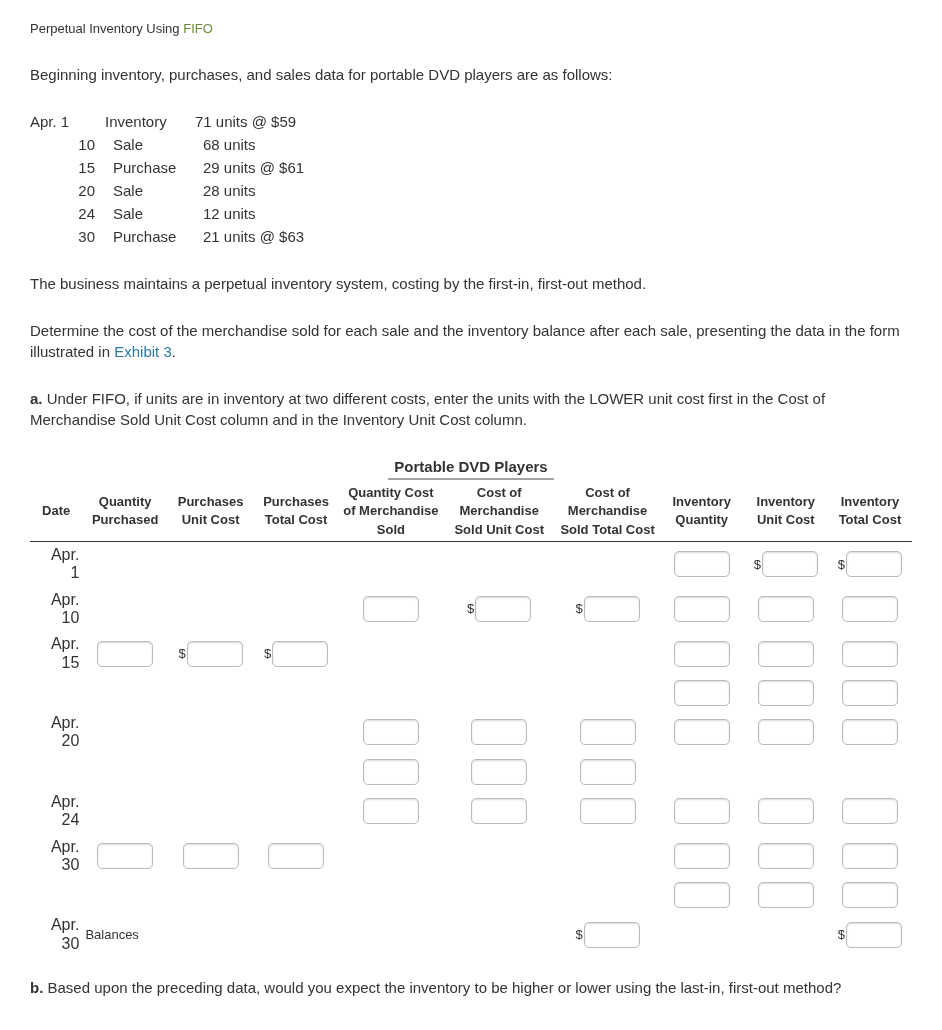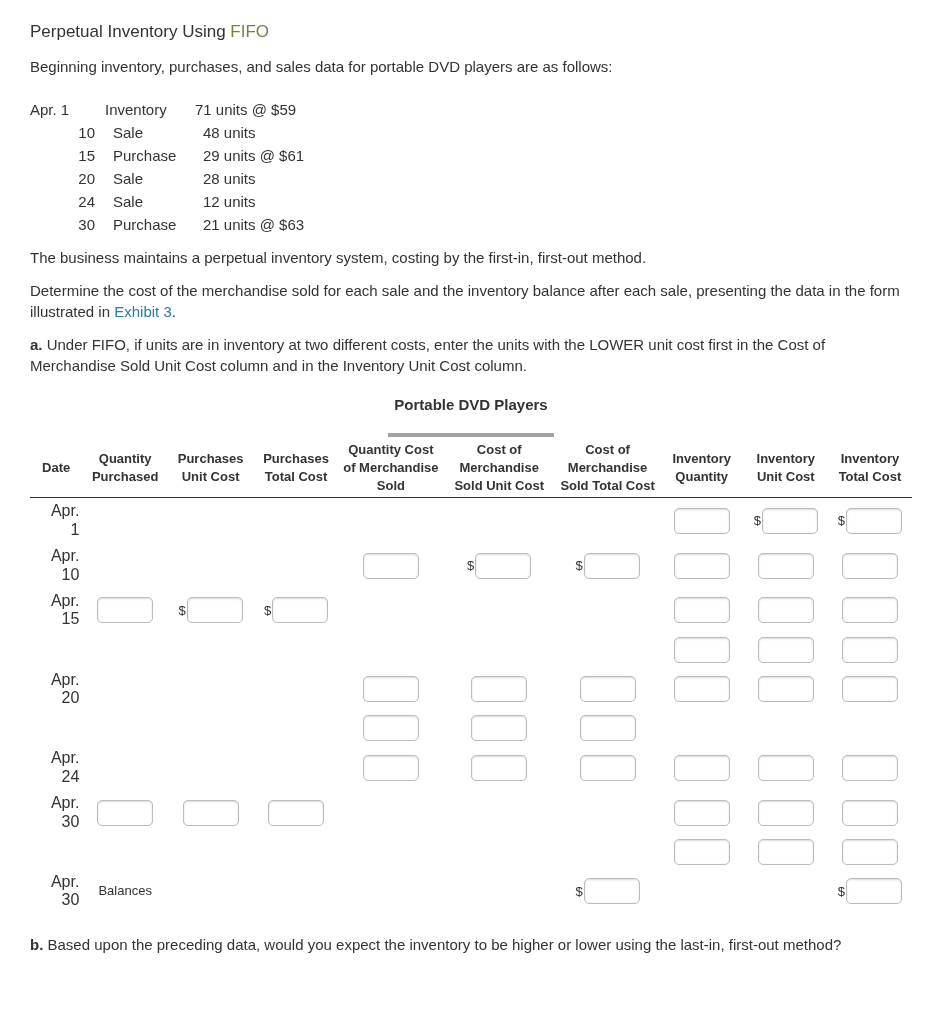--- a/index.html
+++ b/index.html
@@ -1,54 +1,54 @@
 <!DOCTYPE html>
 <html><head>
 <meta charset="utf-8">
 <style>
 body{font-family:Arial,Helvetica,sans-serif;font-size:15px;color:#333;margin:0;padding:20px 30px;width:882px;line-height:1.4}
-.title{font-size:17px;color:#333;margin-bottom:4px}
+.title{font-size:13px;color:#333;margin-bottom:4px}
 .title .fifo{color:#6a8a3a}
-p{margin:12px 0}
+p{margin:26px 0}
 .inv-list{margin:22px 0 8px 0}
 .inv-row{display:flex;gap:10px;margin:2px 0}
 .inv-row .c1{width:65px}
 .inv-row .c2{width:80px}
 .inv-row .c3{width:150px}
 .link{color:#2a7aa3}
 .bold{font-weight:bold}
 .sched-heading{text-align:center;font-weight:bold;margin-top:18px}
 .sched-heading .l1,.sched-heading .l2{display:block}
-.sched-heading .l3{display:inline-block;border-bottom:4px solid #a3a3a3;padding:0 6px 18px}
+.sched-heading .l3{display:inline-block;border-bottom:2px solid #a3a3a3;padding:0 6px 1px}
 table{border-collapse:collapse;width:100%;margin-top:2px}
 th{font-size:13px;font-weight:bold;text-align:center;padding:2px 4px;vertical-align:middle;border-bottom:1px solid #333}
 td{font-size:13px;padding:4px 3px;text-align:center;vertical-align:middle}
 td.date{text-align:right;font-size:16px;line-height:1.15}
 input.cell{width:50px;height:22px;border:1px solid #bbb;border-radius:5px;box-shadow:0 1px 2px rgba(0,0,0,.15) inset;text-align:center;font-size:13px}
 .dollar{font-size:13px;margin-right:1px}
-.balances{text-align:center}
+.balances{text-align:left}
 .partb{margin-top:20px}
 </style>
 </head>
 <body>
 
 <div class="title"><span>Perpetual Inventory Using </span><span class="fifo">FIFO</span></div>
 
 <p>Beginning inventory, purchases, and sales data for portable DVD players are as follows:</p>
 
 <div class="inv-list">
 <div class="inv-row">
       <span class="c1">Apr. 1</span>
       <span class="c2">Inventory</span>
       <span class="c3">71 units @ $59</span>
     </div>
 <div class="inv-row">
       <span class="c1" style="text-align:right;padding-right:8px">10</span>
       <span class="c2">Sale</span>
-      <span class="c3">48 units</span>
+      <span class="c3">68 units</span>
     </div>
 <div class="inv-row">
       <span class="c1" style="text-align:right;padding-right:8px">15</span>
       <span class="c2">Purchase</span>
       <span class="c3">29 units @ $61</span>
     </div>
 <div class="inv-row">
       <span class="c1" style="text-align:right;padding-right:8px">20</span>
       <span class="c2">Sale</span>
       <span class="c3">28 units</span>

